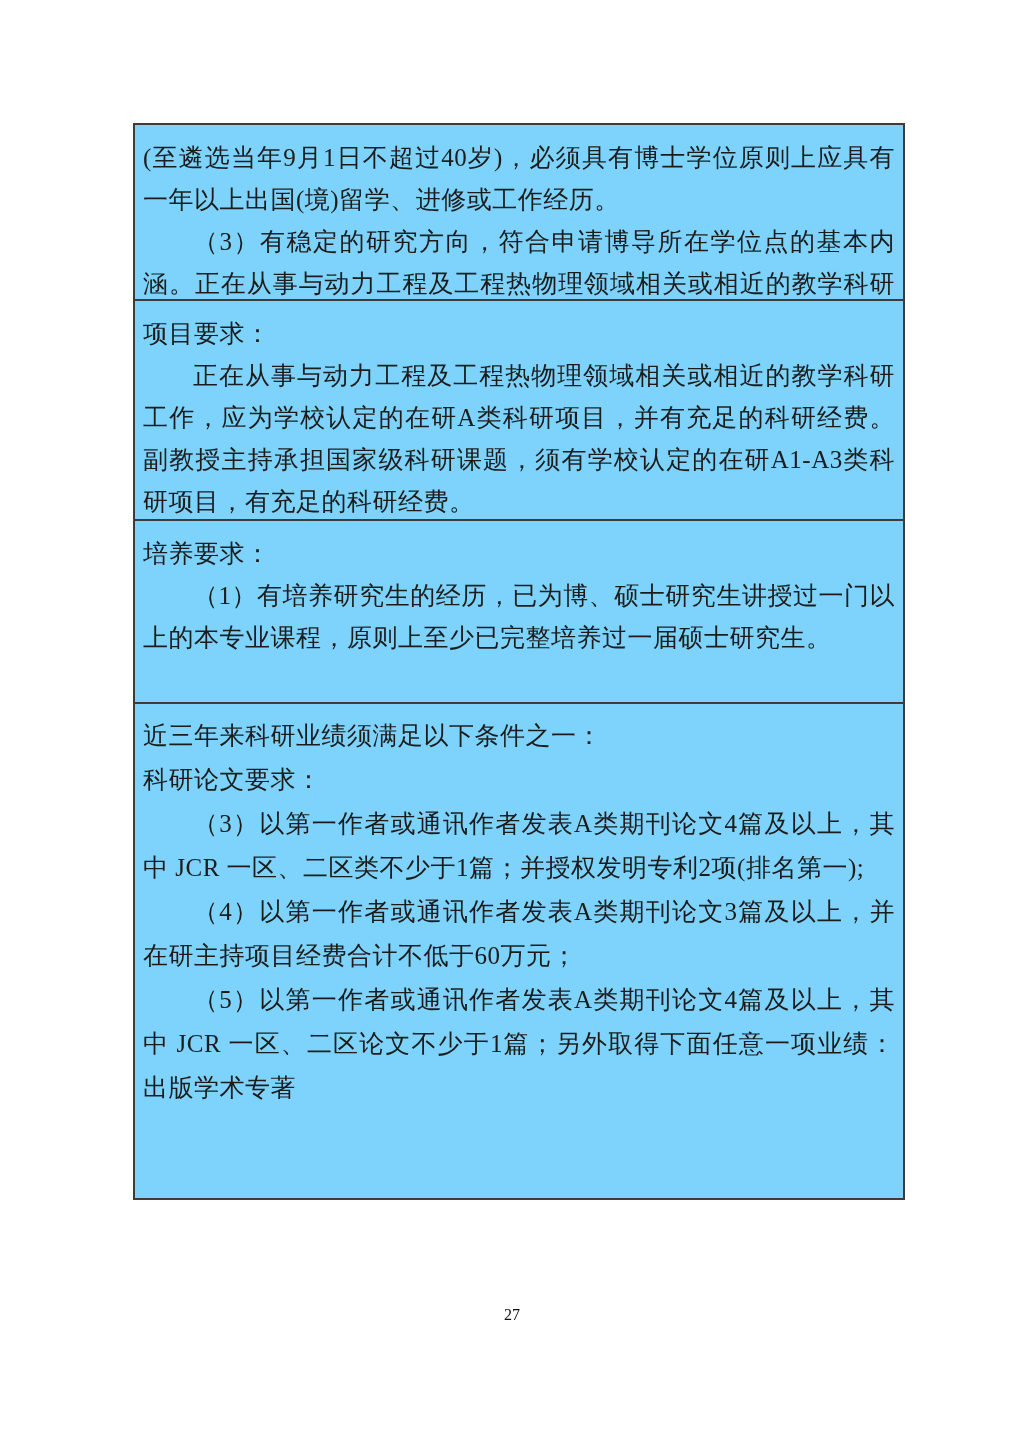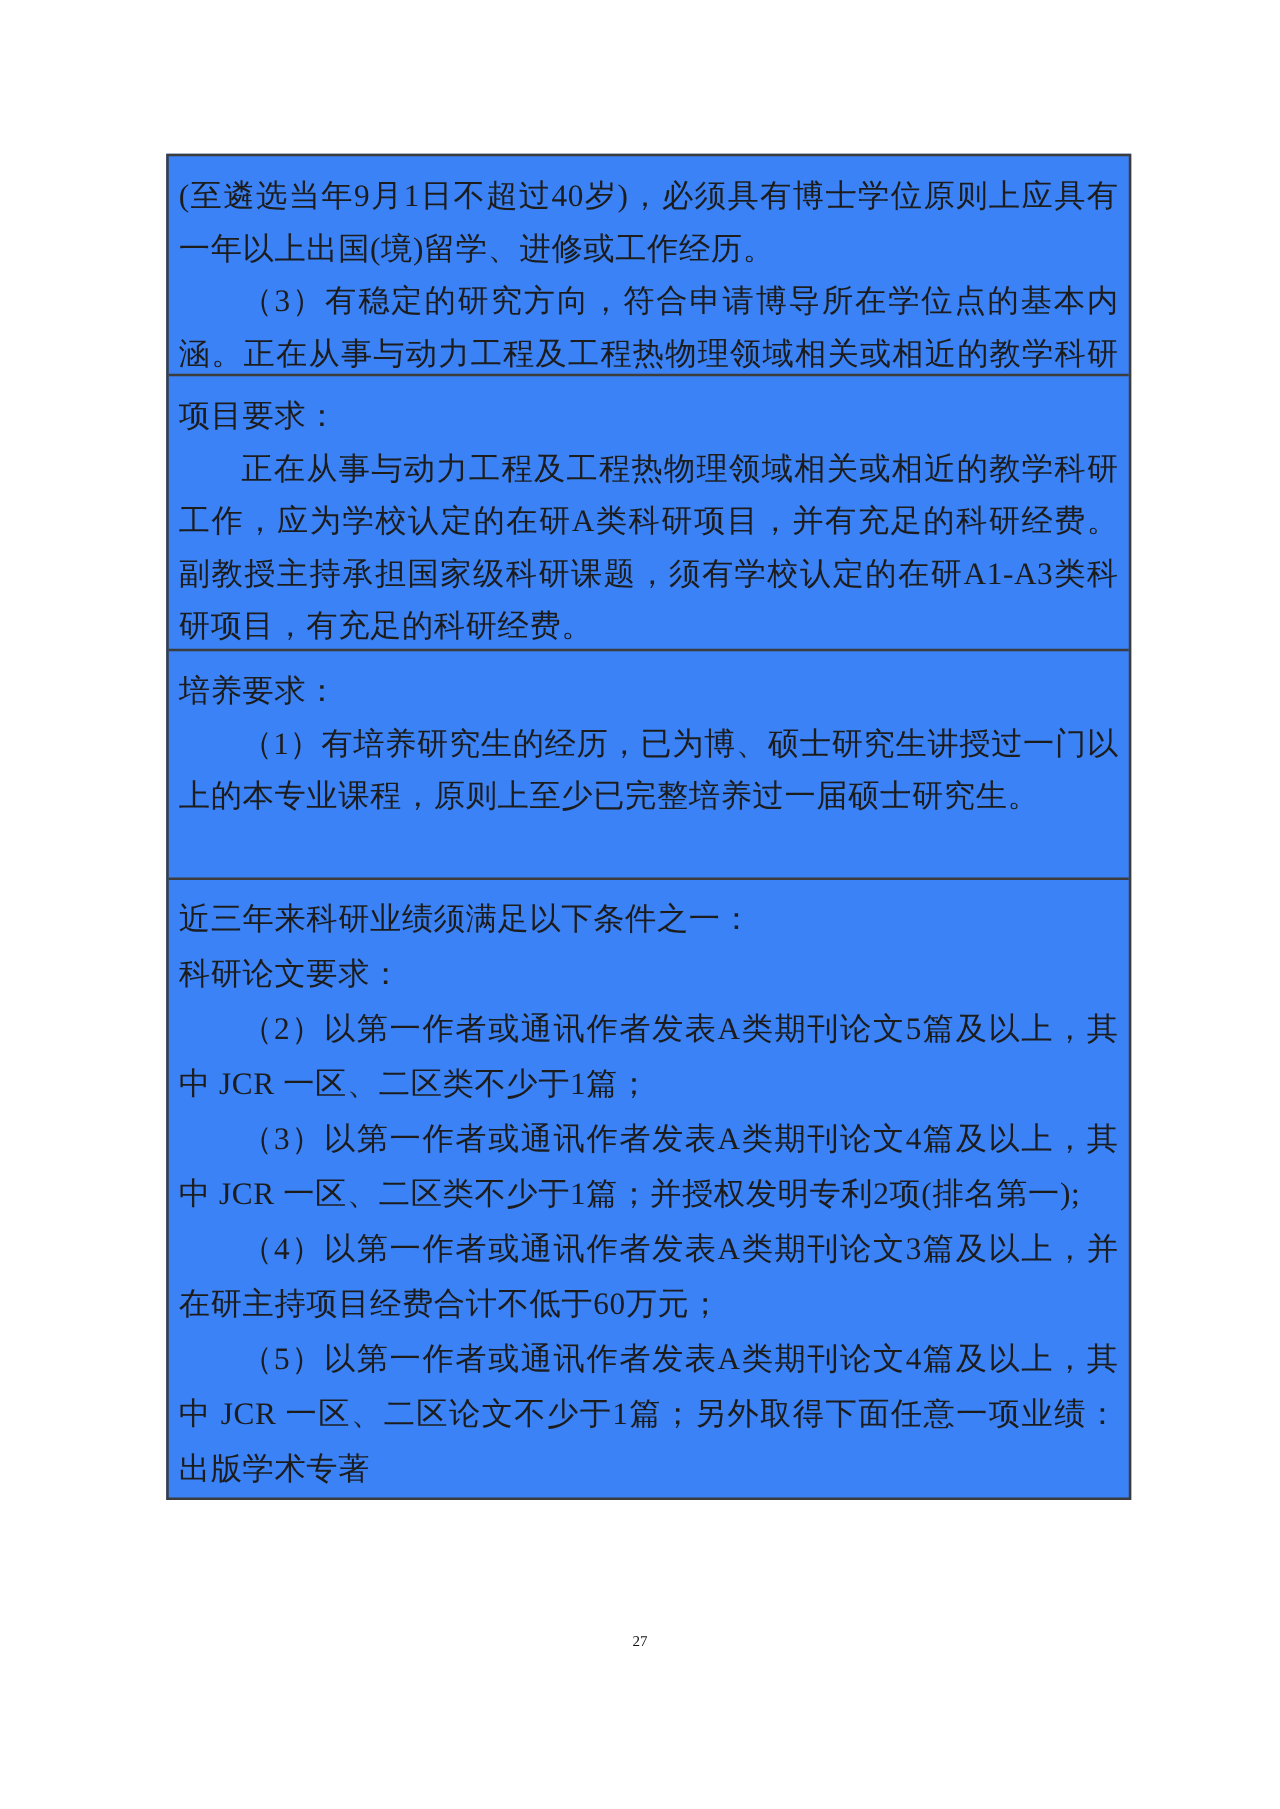--- a/index.html
+++ b/index.html
@@ -11,21 +11,21 @@
     color: #1c1c1c;
     position: relative;
     overflow: hidden;
   }
   .doc-table {
     position: absolute;
     left: 133px;
     top: 123px;
     width: 772px;
     border: 2px solid #3c3c3c;
-    background: #3b82f6;
+    background: #7dd3fc;
   }
   .row {
     border-bottom: 2px solid #3c3c3c;
     padding: 12px 8px 0 8px;
     overflow: hidden;
   }
   .row:last-child { border-bottom: none; }
   .row-1 { height: 176px; }
   .row-2 { height: 220px; }
   .row-3 { height: 183px; }
@@ -37,21 +37,21 @@
     letter-spacing: 0.5px;
   }
   .row-4 .para { line-height: 44px; }
   .para.indent { text-indent: 2em; }
   .page-number {
     position: absolute;
     top: 1306px;
     left: 0;
     width: 1024px;
     text-align: center;
-    font-size: 12px;
+    font-size: 16px;
     font-weight: normal;
     color: #111111;
   }
 </style>
 </head>
 <body>
 
 <div class="doc-table">
 
   <div class="row row-1">
@@ -65,21 +65,20 @@
   </div>
 
   <div class="row row-3">
     <p class="para">培养要求：</p>
     <p class="para indent">（1）有培养研究生的经历，已为博、硕士研究生讲授过一门以上的本专业课程，原则上至少已完整培养过一届硕士研究生。</p>
   </div>
 
   <div class="row row-4">
     <p class="para">近三年来科研业绩须满足以下条件之一：</p>
     <p class="para">科研论文要求：</p>
-    <p class="para indent">（2）以第一作者或通讯作者发表A类期刊论文5篇及以上，其中 JCR 一区、二区类不少于1篇；</p>
     <p class="para indent">（3）以第一作者或通讯作者发表A类期刊论文4篇及以上，其中 JCR 一区、二区类不少于1篇；并授权发明专利2项(排名第一);</p>
     <p class="para indent">（4）以第一作者或通讯作者发表A类期刊论文3篇及以上，并在研主持项目经费合计不低于60万元；</p>
     <p class="para indent">（5）以第一作者或通讯作者发表A类期刊论文4篇及以上，其中 JCR 一区、二区论文不少于1篇；另外取得下面任意一项业绩：出版学术专著</p>
   </div>
 
 </div>
 
 <div class="page-number">27</div>
 
 </body></html>

